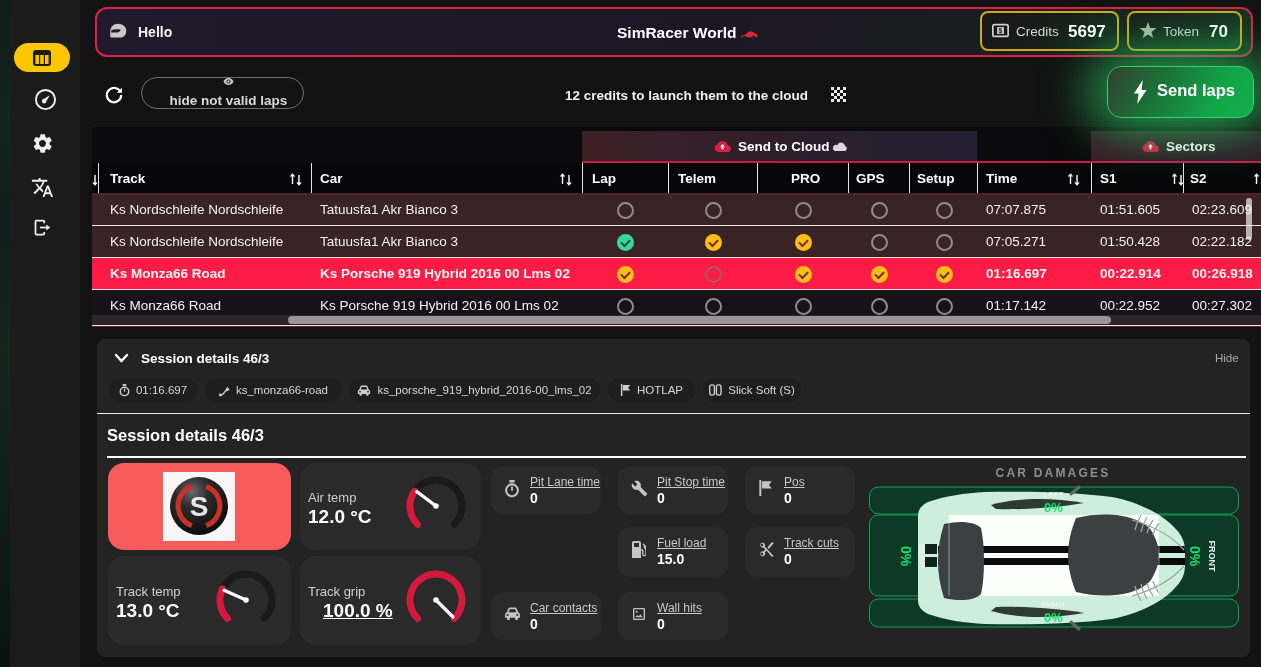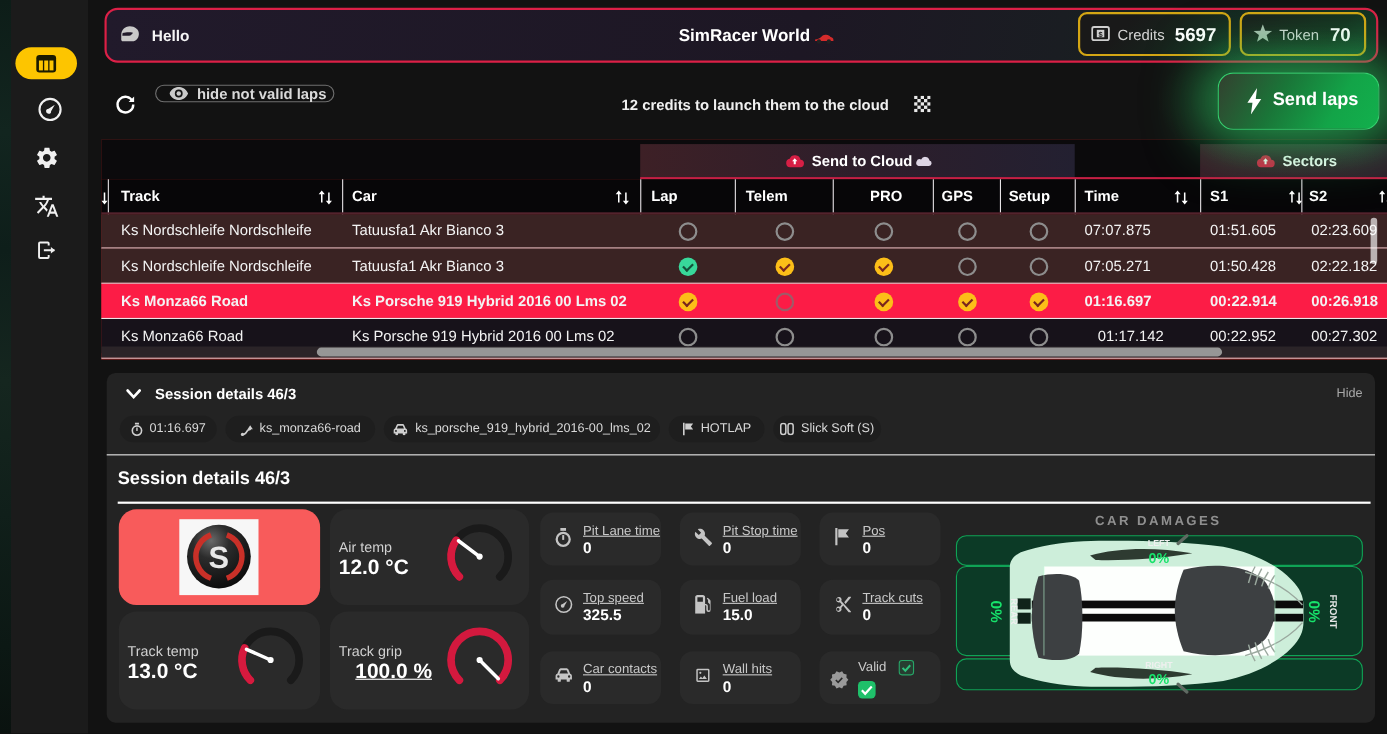--- a/index.html
+++ b/index.html
@@ -85,21 +85,21 @@
   <svg class="abs" style="left:1139px;top:22px;" width="18" height="17" viewBox="0 0 20 19">
       <path fill="#a9bcae" d="M10 0l2.4 6.6 7 .2-5.5 4.3 2 6.7L10 13.9 4.1 17.8l2-6.7L.6 6.8l7-.2z"></path>
     </svg>
   <div class="abs" style="left:1163px;top:24px;font-size:13.5px;color:#d6d6d6;">Token</div>
   <div class="abs b" style="left:1209px;top:22px;font-size:17px;color:#fff;">70</div>
 
   <svg class="abs" style="left:104px;top:85px;" width="20" height="20" viewBox="0 0 24 24">
       <path fill="none" stroke="#fff" stroke-width="2.6" d="M19.8 8.5A8.6 8.6 0 1 0 20.6 12"></path>
       <path fill="#fff" d="M21.5 3.2v6h-6z"></path>
     </svg>
-  <div class="abs" style="left:141px;top:77px;width:163px;height:16px;border-radius:16px;border:1px solid #6f6f6f;display:flex;align-items:center;gap:8px;padding-left:12px;">
+  <div class="abs" style="left:141px;top:77px;width:163px;height:32px;border-radius:16px;border:1px solid #6f6f6f;display:flex;align-items:center;gap:8px;padding-left:12px;flex-direction:column;">
     <svg width="17" height="12" viewBox="0 0 20 14">
         <path fill="#c9c9c9" d="M10 0C5.5 0 1.7 2.8 0 7c1.7 4.2 5.5 7 10 7s8.3-2.8 10-7c-1.7-4.2-5.5-7-10-7zm0 11.2A4.2 4.2 0 1 1 10 2.8a4.2 4.2 0 0 1 0 8.4z"></path>
         <circle cx="10" cy="7" r="2.4" fill="#c9c9c9"></circle>
       </svg>
     <span class="b" style="font-size:13.5px;color:#d9d9d9;">hide not valid laps</span>
   </div>
   <div class="abs b" style="left:565px;top:88px;font-size:13.5px;color:#f0f0f0;">12 credits to launch them to the cloud</div>
   <svg class="abs" style="left:831px;top:87px;" width="15" height="15" viewBox="0 0 15 15">
       <g fill="#e8e8e8">
         <rect x="0" y="0" width="3" height="3"></rect>
@@ -239,21 +239,21 @@
     <div class="abs celltxt b" style="left:1008px;top:139px;">00:22.914</div>
     <div class="abs celltxt b" style="left:1100px;top:139px;">00:26.918</div>
 
     <div class="abs celltxt" style="left:18px;top:171px;">Ks Monza66 Road</div>
     <div class="abs celltxt" style="left:228px;top:171px;">Ks Porsche 919 Hybrid 2016 00 Lms 02</div>
     <div class="chk off" style="left:525px;top:171px;"></div>
     <div class="chk off" style="left:613px;top:171px;"></div>
     <div class="chk off" style="left:703px;top:171px;"></div>
     <div class="chk off" style="left:779px;top:171px;"></div>
     <div class="chk off" style="left:844px;top:171px;"></div>
-    <div class="abs celltxt" style="left:894px;top:171px;margin-left:12px;">01:17.142</div>
+    <div class="abs celltxt" style="left:894px;top:171px;">01:17.142</div>
     <div class="abs celltxt" style="left:1008px;top:171px;">00:22.952</div>
     <div class="abs celltxt" style="left:1100px;top:171px;">00:27.302</div>
 
     <div class="abs" style="left:0;top:188px;width:1169px;height:10px;background:#2b2428;"></div>
     <div class="abs" style="left:196px;top:189px;width:823px;height:8px;border-radius:4px;background:#969696;"></div>
     <div class="abs" style="left:1154px;top:71px;width:6px;height:42px;border-radius:3px;background:rgba(255,255,255,0.65);"></div>
   </div>
 
   <div class="abs" style="left:97px;top:339px;width:1153px;height:318px;background:#232323;border-radius:8px;">
     <svg class="abs" style="left:17px;top:14px;" width="15" height="10" viewBox="0 0 15 10">
@@ -366,28 +366,20 @@
         <div class="slabel">Pit Stop time</div>
         <div class="sval">0</div>
       </div>
     <div class="scard" style="left:648px;top:127px;height:48px;">
         <svg class="sicon" width="15" height="16" viewBox="0 0 12 13">
           <path fill="#c4c4c4" d="M1 0h1.6v13H1zM3.2 1h7.9L8.8 4l2.3 3H3.2z"></path>
         </svg>
         <div class="slabel">Pos</div>
         <div class="sval">0</div>
       </div>
-    <div class="scard" style="left:394px;top:188px;height:50px;">
-        <svg class="sicon" width="17" height="17" viewBox="0 0 24 24">
-          <circle cx="12" cy="12" r="10" fill="none" stroke="#c4c4c4" stroke-width="2"></circle>
-          <path d="M16.5 7.5 L10.6 11.3 A2.4 2.4 0 1 0 13 13.6 Z" fill="#c4c4c4"></path>
-        </svg>
-        <div class="slabel">Top speed</div>
-        <div class="sval">325.5</div>
-      </div>
     <div class="scard" style="left:521px;top:188px;height:50px;">
         <svg class="sicon" width="15" height="17" viewBox="0 0 15 17">
           <path fill="#c4c4c4" d="M1 2c0-1.1.9-2 2-2h5c1.1 0 2 .9 2 2v6h.6c1 0 1.9.8 1.9 1.9v3.3a.9.9 0 1 0 1.8 0V8.4l-1.6-1.6V4.4l-1.2-1.2.9-.9 2.9 2.9v8.1a2.1 2.1 0 1 1-4.2 0V10c0-.4-.3-.7-.7-.7H10V17H1zM3 2v4h5V2z"></path>
         </svg>
         <div class="slabel">Fuel load</div>
         <div class="sval">15.0</div>
       </div>
     <div class="scard" style="left:648px;top:188px;height:50px;">
         <svg class="sicon" width="17" height="17" viewBox="0 0 24 24">
           <path fill="#c4c4c4" d="M9.6 7.6a3.5 3.5 0 1 0-1.8 1.6l2.4 2.8-2.4 2.8a3.5 3.5 0 1 0 1.8 1.6l2.4-2.9 7 8.5h3v-1L9.6 7.6zM6 7.5A1.8 1.8 0 1 1 6 4a1.8 1.8 0 0 1 0 3.5zm0 12.5a1.8 1.8 0 1 1 0-3.5 1.8 1.8 0 0 1 0 3.5zM19 2h3v1l-6.9 8.3-1.7-2z"></path>
@@ -403,35 +395,20 @@
         <div class="sval">0</div>
       </div>
     <div class="scard" style="left:521px;top:253px;height:48px;">
         <svg class="sicon" width="16" height="16" viewBox="0 0 24 24">
           <path fill="#c4c4c4" d="M19 3H5a2 2 0 0 0-2 2v14a2 2 0 0 0 2 2h14a2 2 0 0 0 2-2V5a2 2 0 0 0-2-2zm0 16H5V5h14zM13.96 12.29l-2.75 3.54-1.96-2.36L6.5 17h11z"></path>
           <circle cx="8.5" cy="8.5" r="1.5" fill="#c4c4c4"></circle>
         </svg>
         <div class="slabel">Wall hits</div>
         <div class="sval">0</div>
       </div>
-    <div class="scard" style="left:648px;top:253px;height:48px;">
-      <svg class="abs" style="left:9px;top:17px;" width="18" height="18" viewBox="0 0 24 24">
-          <path fill="#9a9a9a" d="M23 12l-2.4-2.8.3-3.7-3.6-.8-1.9-3.2L12 3 8.6 1.5 6.7 4.7l-3.6.8.3 3.7L1 12l2.4 2.8-.3 3.7 3.6.8 1.9 3.2L12 21l3.4 1.5 1.9-3.2 3.6-.8-.3-3.7z"></path>
-          <path fill="none" stroke="#2a2a2a" stroke-width="2" d="M7.8 12.2l2.8 2.8 5-5.3"></path>
-        </svg>
-      <div class="abs" style="left:35px;top:7px;font-size:12px;color:#c9c9c9;">Valid</div>
-      <div class="abs" style="left:72px;top:8px;width:14px;height:14px;border-radius:3px;border:1.6px solid #27a567;background:rgba(30,120,70,0.25);"></div>
-      <svg class="abs" style="left:74px;top:10px;" width="10" height="10" viewBox="0 0 10 10">
-          <path fill="none" stroke="#2fc07c" stroke-width="1.8" d="M1.5 5.2l2.5 2.6 4.5-5"></path>
-        </svg>
-      <div class="abs" style="left:35px;top:27px;width:16px;height:16px;border-radius:4px;background:#1fc06a;"></div>
-      <svg class="abs" style="left:37px;top:30px;" width="12" height="11" viewBox="0 0 12 11">
-          <path fill="none" stroke="#fff" stroke-width="2" d="M1.5 5.5l3 3.2 6-6.7"></path>
-        </svg>
-    </div>
 
     <svg class="abs" style="left:763px;top:121px;" width="390" height="180" viewBox="0 0 390 180">
       <defs>
           <clipPath id="carclip">
             <path d="M68 42 C85 36 105 33 125 32 C165 31 215 32 252 37 C278 42 302 54 314 67 C322 75 325 82 325 91 L325 105 C325 114 322 121 314 129 C302 142 278 154 252 159 C215 164 165 165 125 164 C105 163 85 160 68 154 C62 151 58 147 58 140 L58 56 C58 49 62 45 68 42 Z"></path>
           </clipPath>
         </defs>
       <text x="193" y="17" text-anchor="middle" font-family="Liberation Sans" font-weight="bold" font-size="12" letter-spacing="2.2" fill="#8f8f8f">CAR DAMAGES</text>
       <g fill="#0c3a26" stroke="#0fa355" stroke-width="1">
         <rect x="9.5" y="27" width="369" height="27" rx="9"></rect>

